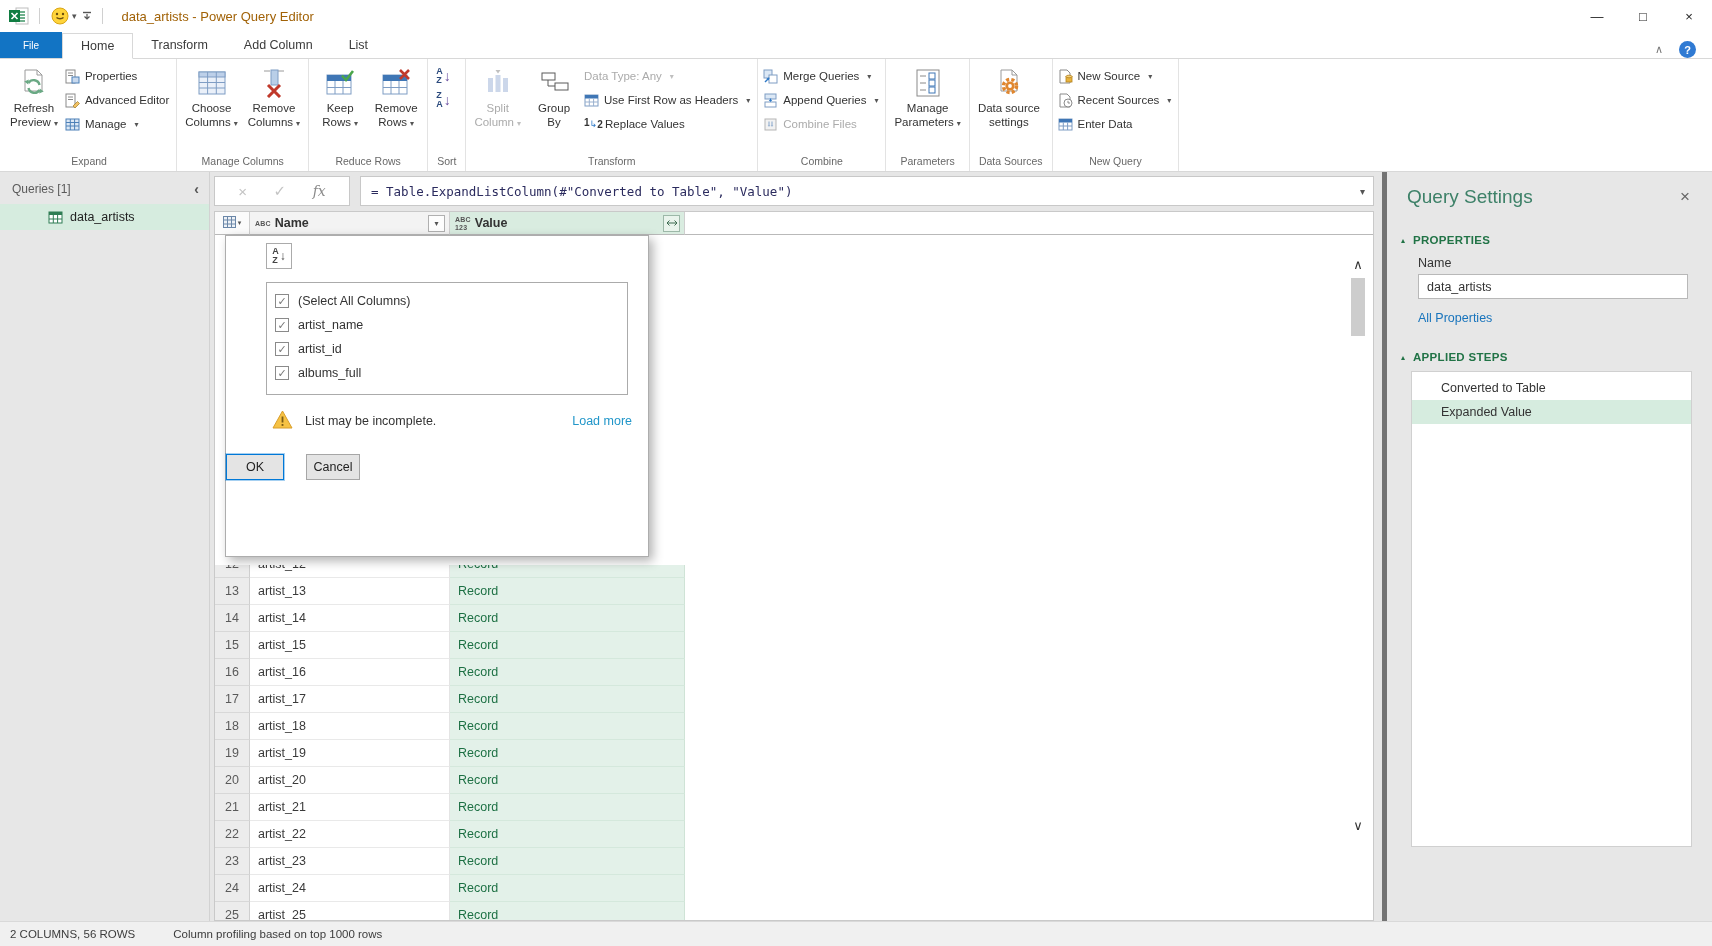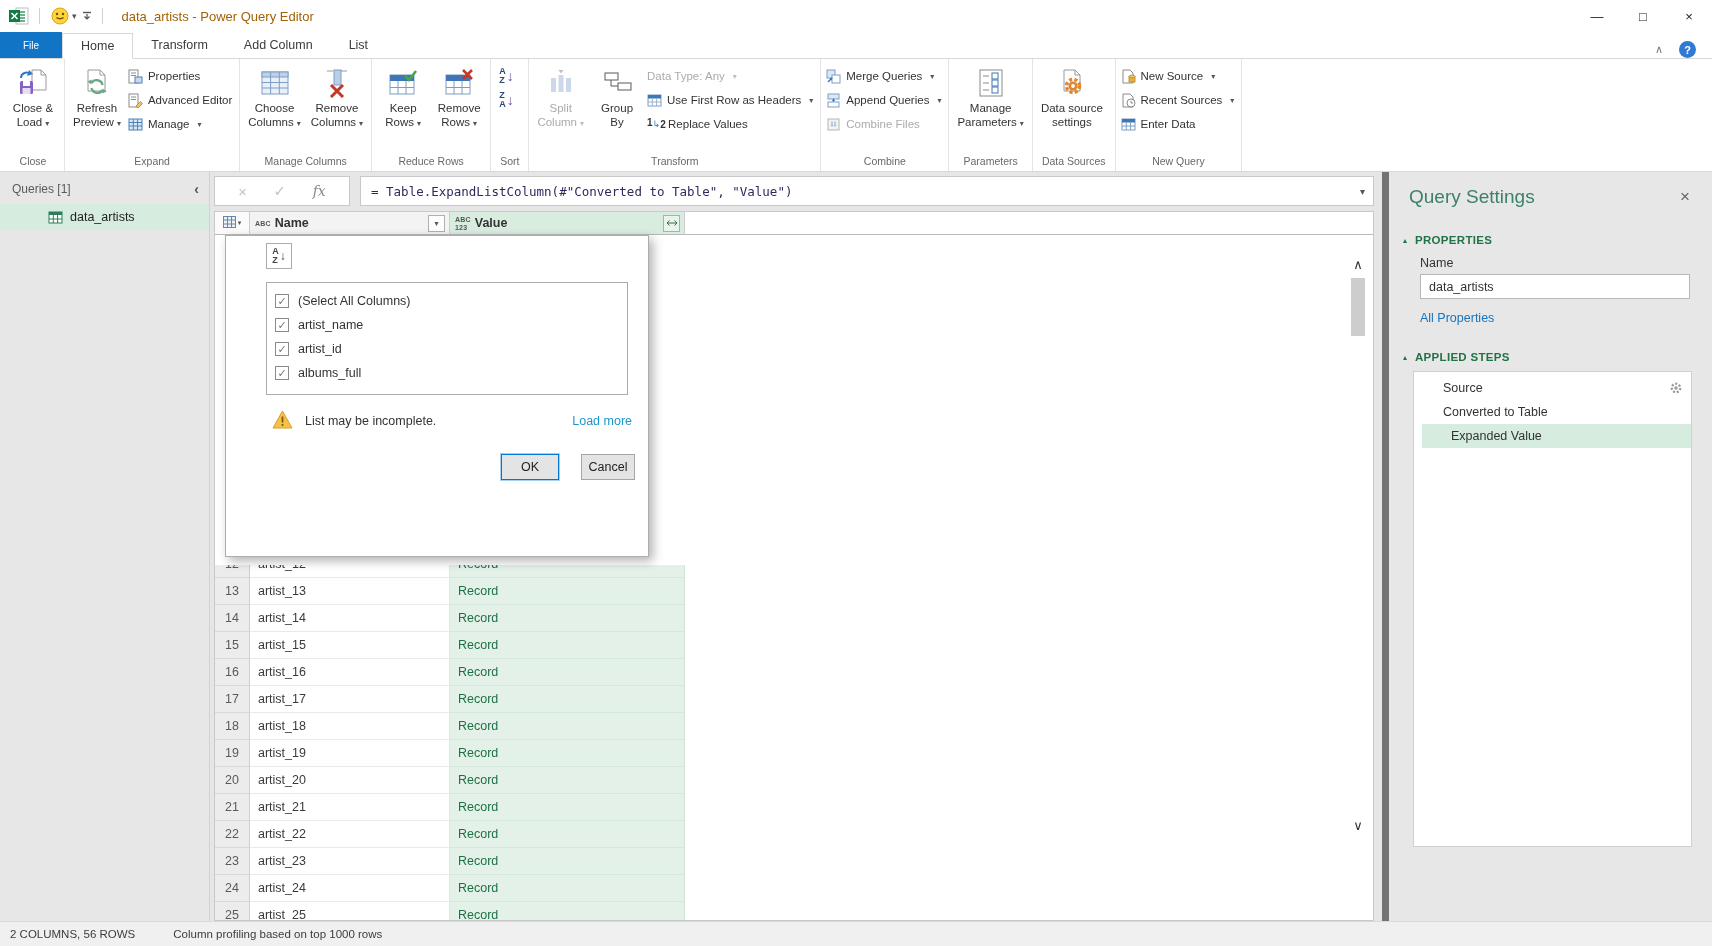--- a/index.html
+++ b/index.html
@@ -101,48 +101,48 @@
   .plist{margin:13px 20px 0 40px;height:113px;border:1px solid #ababab;padding:6px 8px;overflow:hidden;}
   .pitem{display:flex;align-items:center;gap:9px;height:24px;font-size:12.5px;color:#333;}
   .cbx{width:14px;height:14px;border:1px solid #8a8a8a;background:#fff;display:flex;align-items:center;justify-content:center;flex:none;}
   .cbx i{font-style:normal;font-size:11px;color:#777;line-height:11px;}
   .pprefix{margin:9px 20px 0 17px;height:28px;border:2px solid #000;display:flex;align-items:center;gap:9px;padding-left:6px;background:#fff;}
   .cbx.green{background:#cde9d4;border-color:#8faf9a;}
   .pprefix span{font-size:12.5px;color:#333;}
   .pwarn{display:flex;align-items:center;margin:15px 16px 0 46px;}
   .pwarn .wtxt{margin-left:12px;font-size:12.5px;color:#333;}
   .loadmore{margin-left:auto;color:var(--load_more_teal);font-size:12.5px;}
-  .pbtns{display:flex;justify-content:flex-end;gap:22px;margin:22px 13px 0 0;}
+  .pbtns{display:flex;gap:22px;margin:22px 13px 0 0;}
   .pbtn{height:26px;display:flex;align-items:center;justify-content:center;font-size:12.5px;color:#222;background:#e4e4e4;}
   .pbtn.ok{width:58px;border:1px solid var(--ok_border_blue);box-shadow:0 0 0 1px rgba(0,120,215,.35);}
   .pbtn.cancel{width:54px;border:1px solid #a6a6a6;}
 
   
   .vscroll{position:absolute;right:5px;top:40px;width:20px;height:585px;display:flex;flex-direction:column;align-items:center;}
   .sarr{height:24px;display:flex;align-items:center;justify-content:center;color:#333;font-size:13px;width:100%;}
   .strack{flex:1;width:100%;position:relative;}
   .sthumb{position:absolute;top:2px;left:3px;width:14px;height:58px;background:#cdcdcd;}
 
   
-  .spane{width:330px;flex:none;background:#e7e7e7;border-left:7px solid #737373;display:flex;flex-direction:column;}
+  .spane{width:330px;flex:none;background:#e7e7e7;border-left:5px solid #737373;display:flex;flex-direction:column;}
   .stitle{display:flex;align-items:center;padding:14px 22px 0 20px;}
   .stitle .t{font-size:19px;color:var(--settings_title_green);font-weight:normal;}
   .sclose{margin-left:auto;font-size:17px;color:#666;}
   .ssec{display:flex;align-items:center;gap:8px;padding:0 0 0 14px;margin-top:26px;}
   .ssec .tri{font-size:8px;color:var(--section_header_green);}
   .ssec .sh{font-size:11.5px;font-weight:bold;color:var(--section_header_green);letter-spacing:.3px;}
   .sname-label{padding:10px 0 4px 31px;font-size:12.5px;color:#333;}
   .sname-input{margin-left:31px;width:270px;height:25px;border:1px solid #b8b8b8;background:#fff;font-size:12.5px;color:#333;padding:0 8px;}
   .sprops{display:block;padding:12px 0 0 31px;font-size:12.5px;color:var(--link_blue);}
   .steps{flex:1;margin:8px 20px 74px 24px;background:#fff;border:1px solid #d0d0d0;padding-top:4px;}
   .step{height:24px;display:flex;align-items:center;font-size:12.5px;color:#333;padding:0 8px 0 9px;}
   .step .stepdel{width:20px;font-size:12px;color:#555;}
   .step .steppad{width:20px;}
   .steplbl{flex:1;}
-  .step.selected{background:var(--selection_green);margin-left:8px;}
+  .step.selected{background:var(--selection_green);}
   .stepgear{display:flex;align-items:center;}
 
   
   .statusbar{height:25px;flex:none;background:#f0f0f0;border-top:1px solid #d9d9d9;display:flex;align-items:center;padding-left:10px;gap:38px;font-size:11.5px;color:#3c3c3c;}
 </style>
 </head>
 <body>
 
 <div class="app">
 
@@ -192,40 +192,20 @@
     <span class="tab">Add Column</span>
     <span class="tab">List</span>
     <span class="tabstrip-right">
       <span class="rib-collapse">∧</span>
       <span class="help-circle">?</span>
     </span>
   </div>
 
   <div class="ribbon">
 
-    <div class="rgroup">
-      <div class="rg-body">
-        <div class="bigbtn">
-          <span class="bicon">
-            <svg width="30" height="30" viewBox="0 0 30 30">
-              <path d="M14 2 h9 l5 5 v15 h-14 z" fill="#fff" stroke="#9a9a9a"></path>
-              <path d="M23 2 v5 h5" fill="none" stroke="#9a9a9a"></path>
-              <path d="M3 10 c0 -5 6 -7 9 -4" fill="none" stroke="#2e79c7" stroke-width="2"></path>
-              <path d="M11 2 l4 4 -6 2 z" fill="#2e79c7"></path>
-              <rect x="2" y="13" width="13" height="13" rx="1.5" fill="#8661c5"></rect>
-              <rect x="5" y="13" width="7" height="5" fill="#fff"></rect>
-              <rect x="4.5" y="20" width="8" height="6" fill="#e7def5"></rect>
-            </svg>
-          </span>
-          <span class="blbl">Close &amp;</span>
-          <span class="blbl"><span>Load</span><span class="car">▾</span></span>
-        </div>
-      </div>
-      <div class="rg-label">Close</div>
-    </div>
 
     <div class="rgroup">
       <div class="rg-body">
         <div class="bigbtn">
           <span class="bicon">
             <svg width="30" height="30" viewBox="0 0 30 30">
               <path d="M6 2 h12 l5 5 v16 h-17 z" fill="#fff" stroke="#9a9a9a"></path>
               <path d="M18 2 v5 h5" fill="none" stroke="#9a9a9a"></path>
               <g fill="none" stroke="#6aa984" stroke-width="2.4">
                 <path d="M20.5 17 a6 6 0 0 0 -11 -2"></path>
@@ -803,30 +783,20 @@
       <div class="sname-label">Name</div>
       <input class="sname-input" type="text" value="data_artists" style="">
       <a class="sprops">All Properties</a>
       <div class="ssec">
         <span class="tri">▴</span>
         <span class="sh">APPLIED STEPS</span>
       </div>
       <div class="steps">
         <div class="step">
           <span class="steppad"></span>
-          <span class="steplbl">Source</span>
-          <span class="stepgear">
-            <svg width="14" height="14" viewBox="0 0 14 14">
-              <circle cx="7" cy="7" r="4.2" fill="none" stroke="#9a9a9a" stroke-width="2.4" stroke-dasharray="2 1.7"></circle>
-              <circle cx="7" cy="7" r="1.7" fill="#9a9a9a"></circle>
-            </svg>
-          </span>
-        </div>
-        <div class="step">
-          <span class="steppad"></span>
           <span class="steplbl">Converted to Table</span>
         </div>
         <div class="step selected">
           <span class="stepdel"></span>
           <span class="steplbl">Expanded Value</span>
         </div>
       </div>
     </div>
   </div>
 

